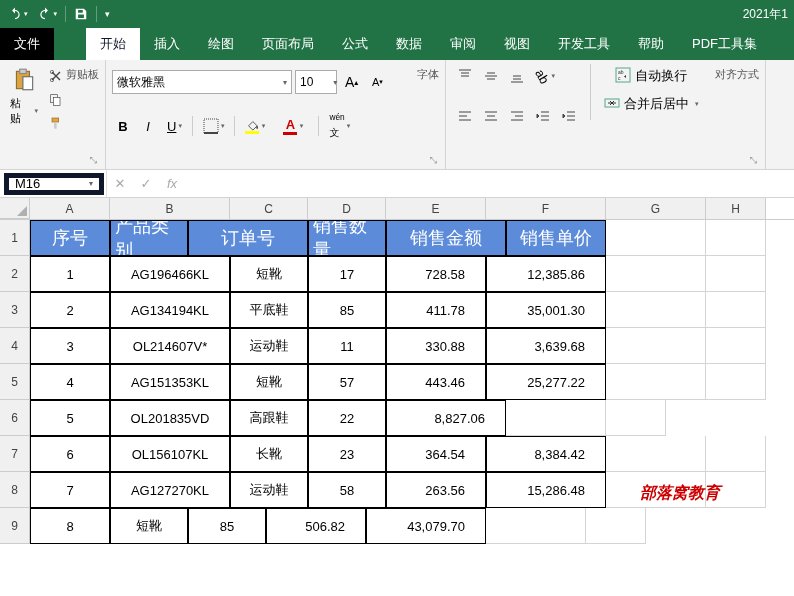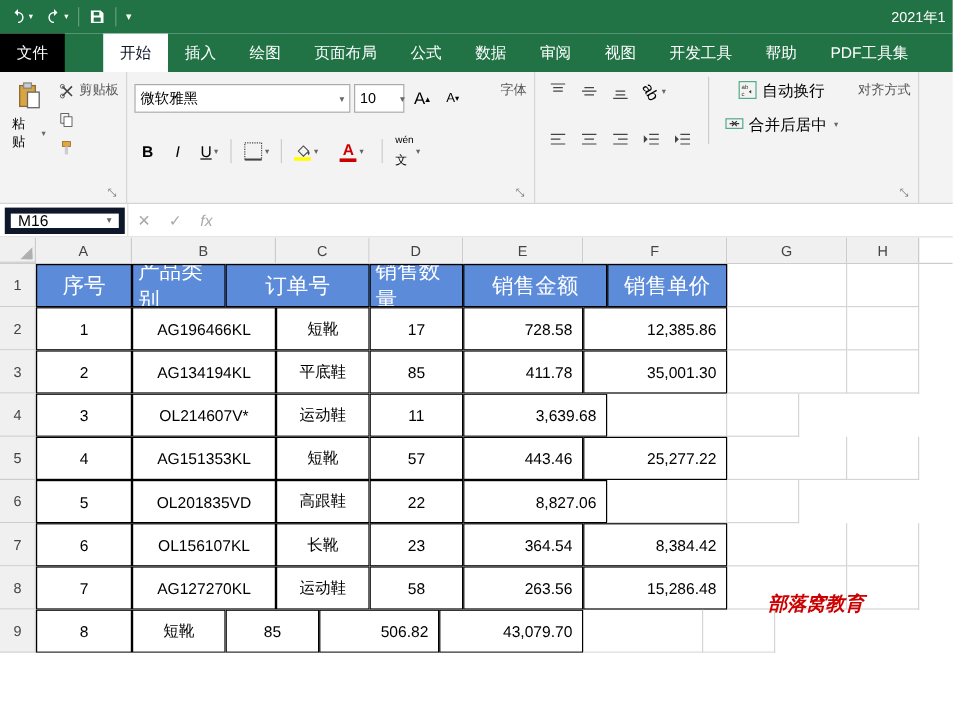--- a/index.html
+++ b/index.html
@@ -56,21 +56,21 @@
 .col-headers { display: flex; height: 22px; border-bottom:1px solid #ccc;}
 .select-all { width: 30px; background: #f0f0f0; border-right: 1px solid #ccc; border-bottom:1px solid #ccc; position:relative;}
 .select-all::after{content:'';position:absolute;right:2px;bottom:2px;border:5px solid transparent;border-right-color:#b0b0b0;border-bottom-color:#b0b0b0;}
 .col-header { background: #f0f0f0; border-right: 1px solid #ccc; text-align: center; font-size: 12px; line-height: 22px; color: #444; }
 .row { display: flex; height: 36px; }
 .row-header { width: 30px; background: #f0f0f0; border-right: 1px solid #ccc; border-bottom: 1px solid #ccc; text-align: center; font-size: 12px; line-height: 36px; color: #444; }
 .cell { border-right: 1px solid #d4d4d4; border-bottom: 1px solid #d4d4d4; font-size: 13px; display: flex; align-items: center; justify-content: center; padding: 0 4px; overflow:hidden;}
 
 .hdr-cell { background: #5B8BD9; color: #fff; border: 1px solid #000; font-size: 18px; justify-content:center; }
 .data-cell { border: 1px solid #000; background: #fff; justify-content:center;}
-.data-cell.right { justify-content: flex-end; padding-right: 8px; text-align: right; }
+.data-cell.right { justify-content: flex-end; padding-right: 20px; text-align: right; }
 
 .watermark { position: absolute; color: #c00; font-style: italic; font-weight: bold; font-size: 16px; font-family: "KaiTi","STKaiti",serif;}
 
 .cw-A{width:80px}.cw-B{width:120px}.cw-C{width:78px}.cw-D{width:78px}.cw-E{width:100px}.cw-F{width:120px}.cw-G{width:100px}.cw-H{width:60px}
 
 .wrap-icon svg, .merge-icon svg { width:16px; height:16px; }
 </style>
 </head>
 <body>
 
@@ -368,20 +368,21 @@
         <div class="cell data-cell right cw-F">35,001.30</div>
         <div class="cell cw-G"></div>
         <div class="cell cw-H"></div>
       </div>
       <div class="row">
         <div class="row-header">4</div>
         <div class="cell data-cell cw-A">3</div>
         <div class="cell data-cell cw-B">OL214607V*</div>
         <div class="cell data-cell cw-C">运动鞋</div>
         <div class="cell data-cell cw-D">11</div>
+        <div class="cell data-cell right cw-E">330.88</div>
         <div class="cell data-cell right cw-F">3,639.68</div>
         <div class="cell cw-G"></div>
         <div class="cell cw-H"></div>
       </div>
       <div class="row">
         <div class="row-header">5</div>
         <div class="cell data-cell cw-A">4</div>
         <div class="cell data-cell cw-B">AG151353KL</div>
         <div class="cell data-cell cw-C">短靴</div>
         <div class="cell data-cell cw-D">57</div>
@@ -427,14 +428,14 @@
         <div class="cell data-cell cw-A">8</div>
         <div class="cell data-cell cw-C">短靴</div>
         <div class="cell data-cell cw-D">85</div>
         <div class="cell data-cell right cw-E">506.82</div>
         <div class="cell data-cell right cw-F">43,079.70</div>
         <div class="cell cw-G"></div>
         <div class="cell cw-H"></div>
       </div>
     </div>
 
-  <div class="watermark" style="left:640px;top:295px">部落窝教育</div>
+  <div class="watermark" style="left:640px;top:285px">部落窝教育</div>
 </div>
 
 </body></html>

